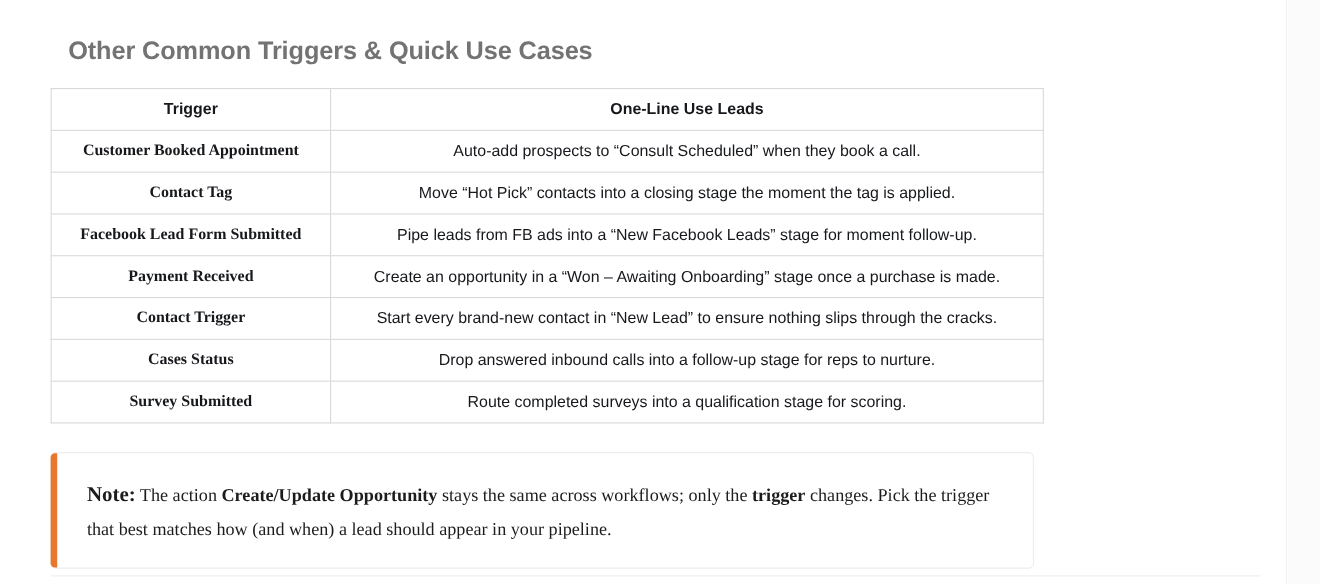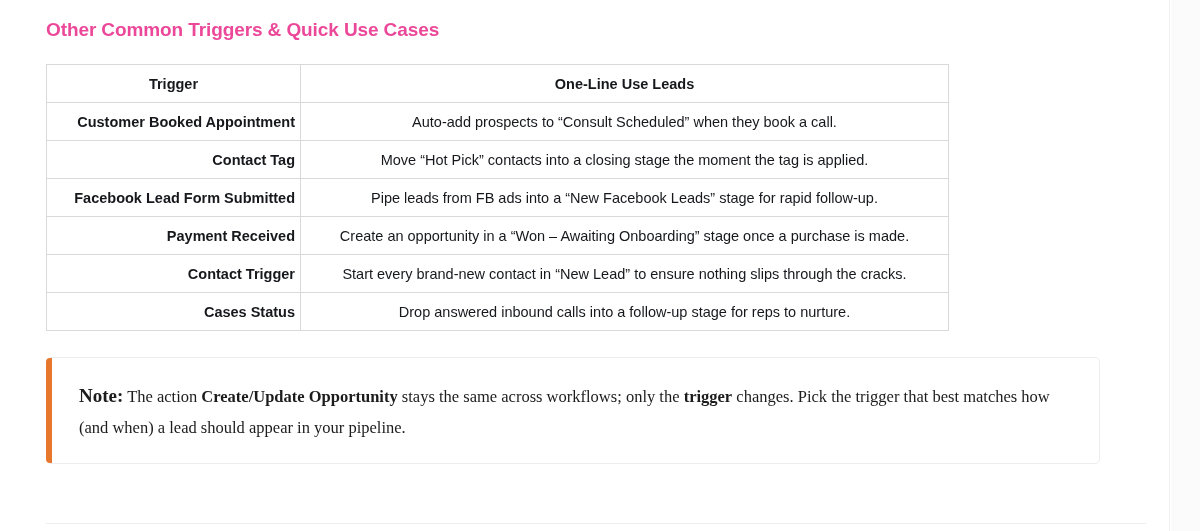--- a/index.html
+++ b/index.html
@@ -35,25 +35,25 @@
 
   .content {
     position: absolute;
     left: 46px;
     top: 0;
     width: 1054px;
   }
 
   
   .section-title {
-    font-size: 19px;
+    font-size: 23px;
     font-weight: bold;
     letter-spacing: -0.1px;
-    color: #ec4899;
-    margin: 0;
+    color: #737373;
+    margin: 16px;
     padding-top: 18px;
     line-height: 24px;
   }
 
   
   .trigger-table {
     margin-top: 22px;
     width: 902px;
     border-collapse: collapse;
     table-layout: fixed;
@@ -72,35 +72,36 @@
   .col-usecase { width: 648px; }
 
   .trigger-table th {
     font-weight: bold;
     text-align: center;
     font-size: 14.5px;
     padding: 0 6px;
   }
   .trigger-table td.cell-trigger {
     font-weight: bold;
-    text-align: right;
+    text-align: center;
     padding: 0 5px;
     white-space: nowrap;
+    font-family: Liberation Serif, serif;
   }
   .trigger-table td.cell-usecase {
     font-weight: normal;
     text-align: center;
     padding: 0 8px;
   }
 
   
   .note-callout {
     position: relative;
     margin-top: 26px;
-    width: 1054px;
+    width: 894px;
     min-height: 97px;
     box-sizing: border-box;
     background: #ffffff;
     border: 1px solid #ededf0;
     border-radius: 5px;
     padding: 22px 26px 20px 32px;
   }
   .note-accent {
     position: absolute;
     left: -1px;
@@ -158,33 +159,37 @@
       <tr>
         <td class="cell-trigger">Customer Booked Appointment</td>
         <td class="cell-usecase">Auto-add prospects to “Consult Scheduled” when they book a call.</td>
       </tr>
       <tr>
         <td class="cell-trigger">Contact Tag</td>
         <td class="cell-usecase">Move “Hot Pick” contacts into a closing stage the moment the tag is applied.</td>
       </tr>
       <tr>
         <td class="cell-trigger">Facebook Lead Form Submitted</td>
-        <td class="cell-usecase">Pipe leads from FB ads into a “New Facebook Leads” stage for rapid follow-up.</td>
+        <td class="cell-usecase">Pipe leads from FB ads into a “New Facebook Leads” stage for moment follow-up.</td>
       </tr>
       <tr>
         <td class="cell-trigger">Payment Received</td>
         <td class="cell-usecase">Create an opportunity in a “Won – Awaiting Onboarding” stage once a purchase is made.</td>
       </tr>
       <tr>
         <td class="cell-trigger">Contact Trigger</td>
         <td class="cell-usecase">Start every brand-new contact in “New Lead” to ensure nothing slips through the cracks.</td>
       </tr>
       <tr>
         <td class="cell-trigger">Cases Status</td>
         <td class="cell-usecase">Drop answered inbound calls into a follow-up stage for reps to nurture.</td>
+      </tr>
+      <tr>
+        <td class="cell-trigger">Survey Submitted</td>
+        <td class="cell-usecase">Route completed surveys into a qualification stage for scoring.</td>
       </tr>
     </tbody>
   </table>
 
   <div class="note-callout">
     <div class="note-accent"></div>
     <p class="note-text">
       <span class="note-lead">Note:</span><span> The action </span><span class="note-strong">Create/Update Opportunity</span><span> stays the same across workflows; only the </span><span class="note-strong">trigger</span><span> changes. Pick the trigger that best matches how (and when) a lead should appear in your pipeline.</span>
     </p>
   </div>

